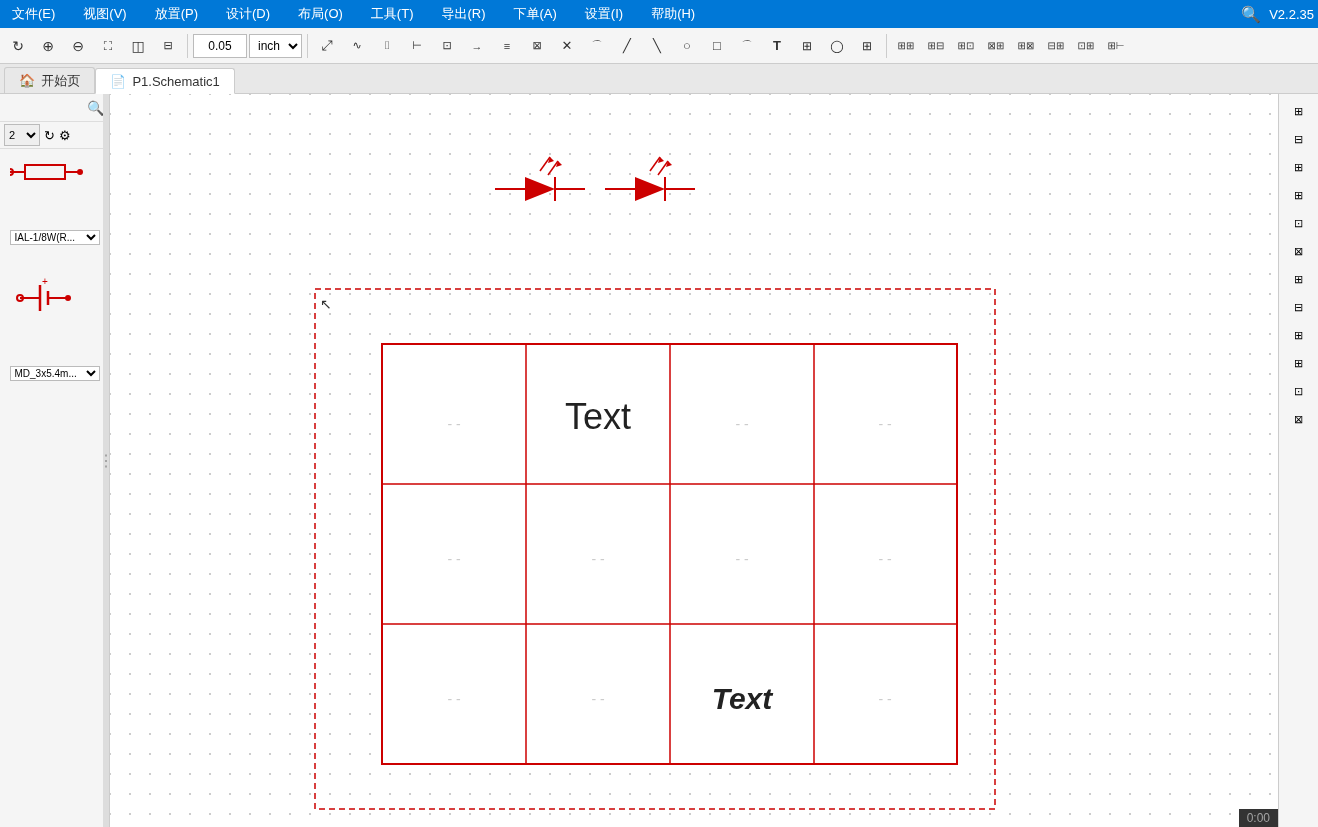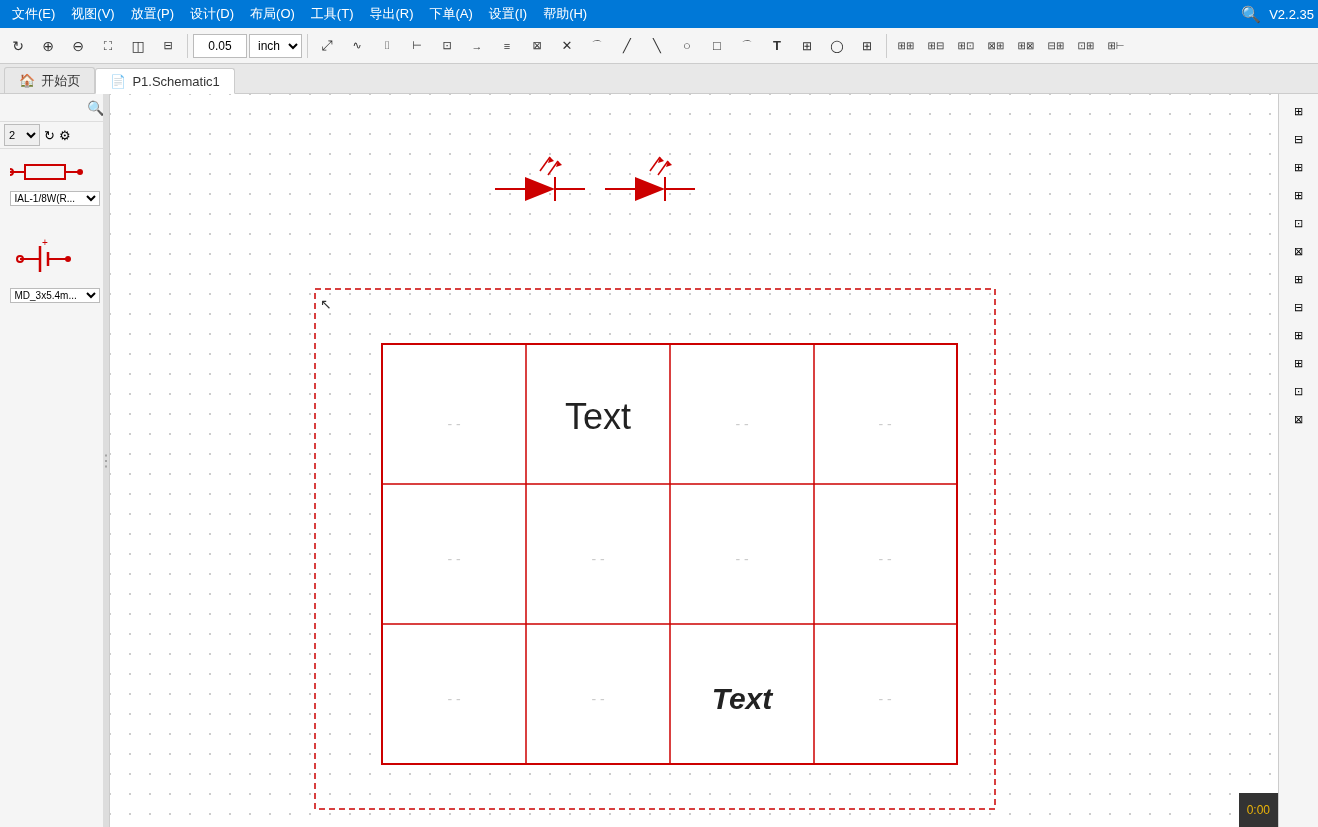--- a/index.html
+++ b/index.html
@@ -6,21 +6,21 @@
     body { width: 1318px; height: 827px; overflow: hidden; font-family: 'SimSun', 'Microsoft YaHei', sans-serif; background: #f0f0f0; }
 
     
     #menubar {
       width: 100%;
       height: 28px;
       background: #0078d7;
       display: flex;
       align-items: center;
       padding: 0 4px;
-      gap: 0;
+      gap: 12px;
     }
     .menu-item {
       color: white;
       font-size: 13px;
       padding: 2px 8px;
       cursor: pointer;
       white-space: nowrap;
     }
     .menu-right {
       margin-left: auto;
@@ -167,20 +167,21 @@
       align-items: center;
       gap: 4px;
       cursor: pointer;
       padding: 4px;
     }
     .comp-label {
       font-size: 10px;
       color: #333;
       text-align: center;
       max-width: 100px;
+      margin-top: 39px;
     }
     .comp-label select {
       font-size: 10px;
       width: 90px;
       border: 1px solid #bbb;
       background: white;
     }
 
     
     #panel-divider {
@@ -224,23 +225,23 @@
       width: 100%;
       height: 100%;
     }
 
     
     #statusbar {
       position: absolute;
       bottom: 0;
       right: 0;
       background: #333;
-      color: #eab308;
+      color: #a3a3a3;
       font-size: 12px;
-      padding: 10px 8px;
+      padding: 2px 8px;
       z-index: 10;
     }
 
     
     #right-panel {
       width: 40px;
       height: 100%;
       background: #f5f5f5;
       border-left: 1px solid #ccc;
       display: flex;

